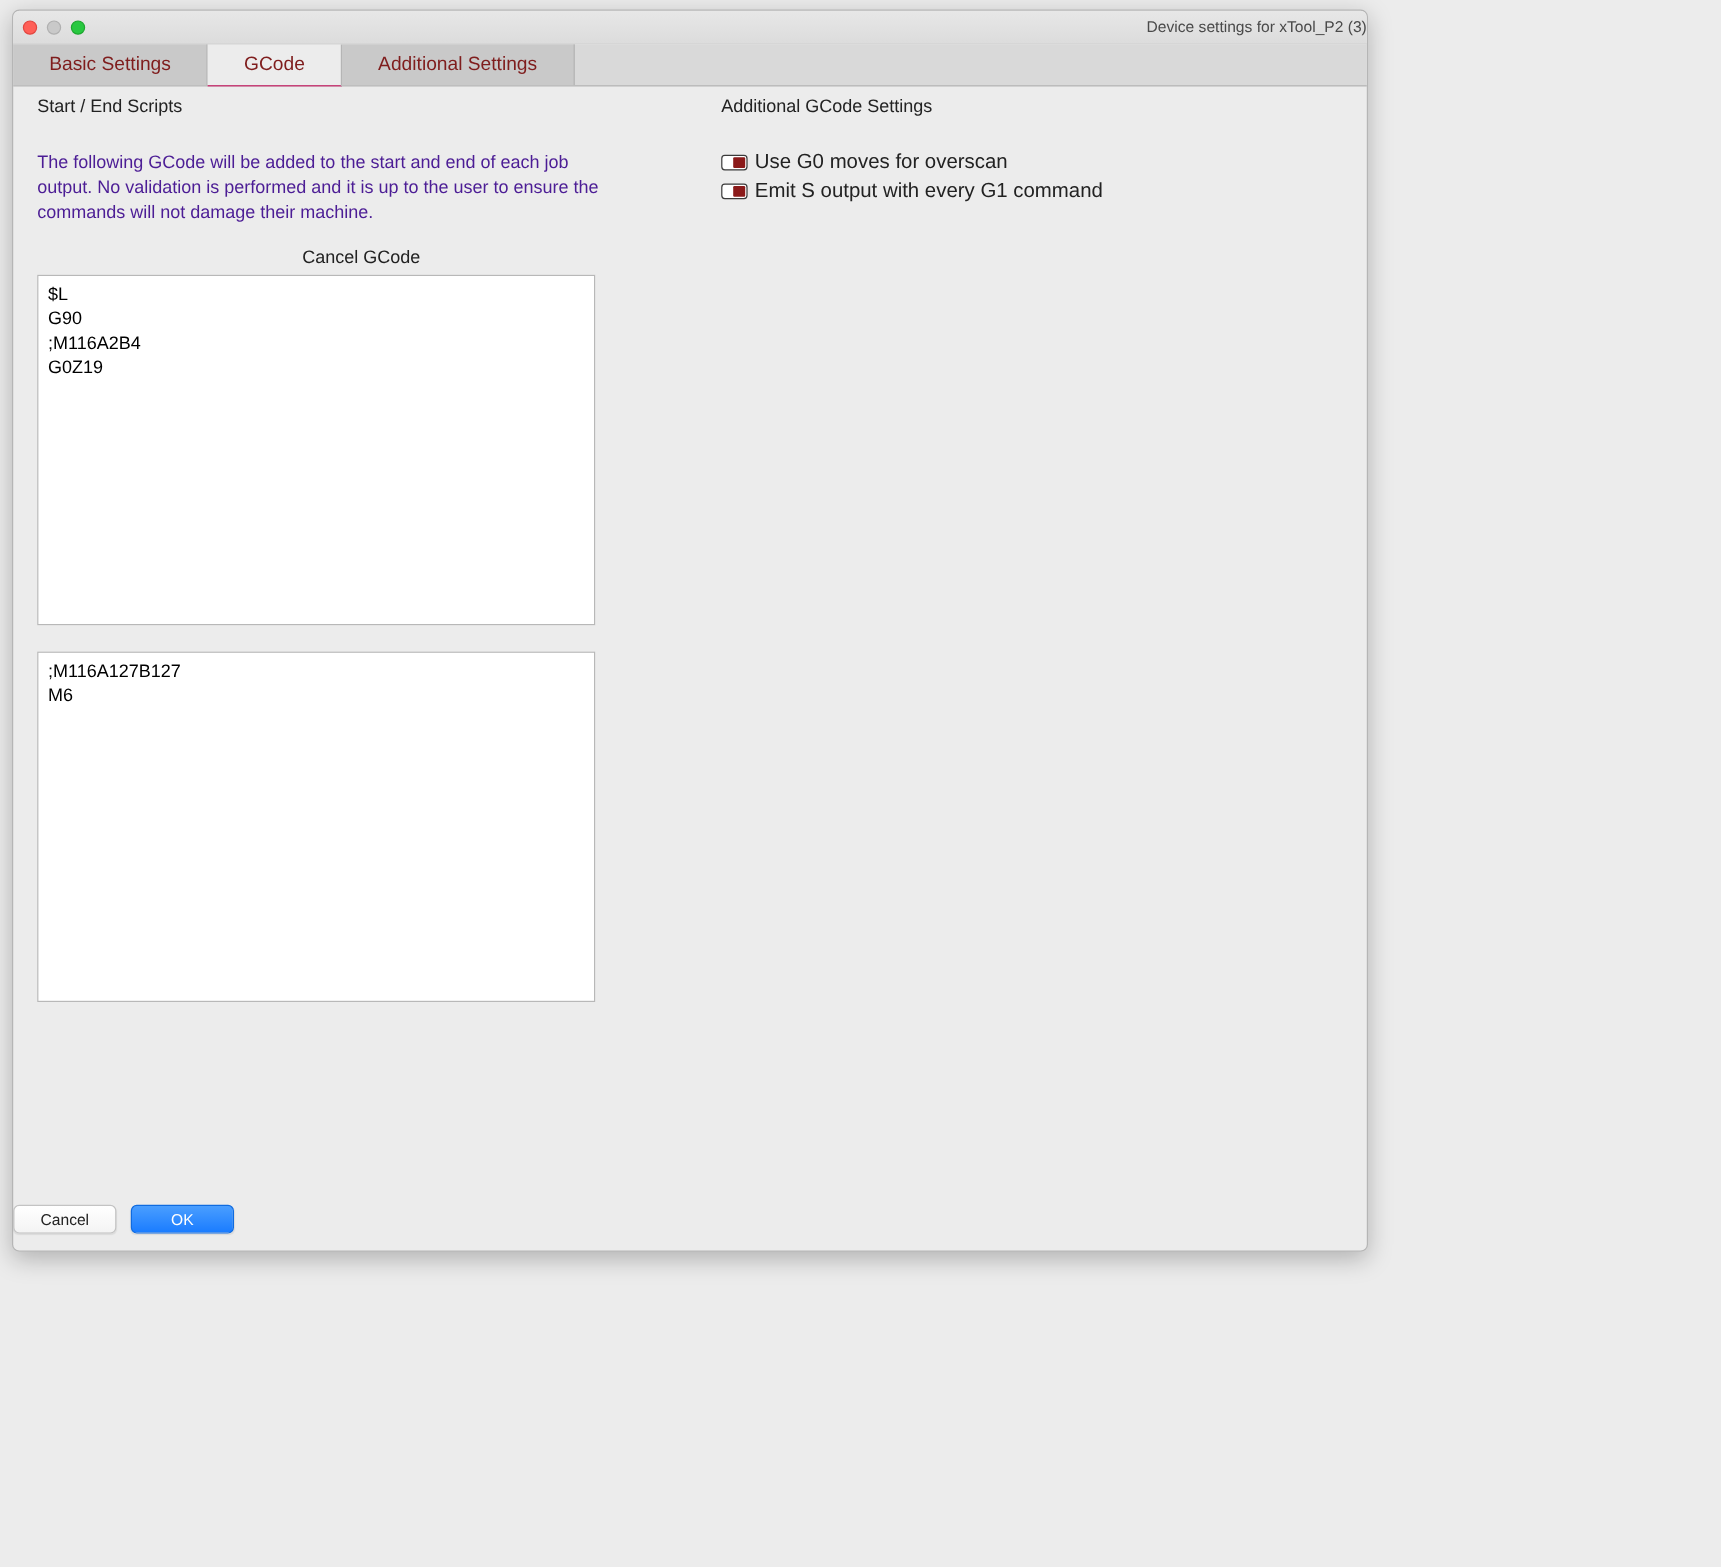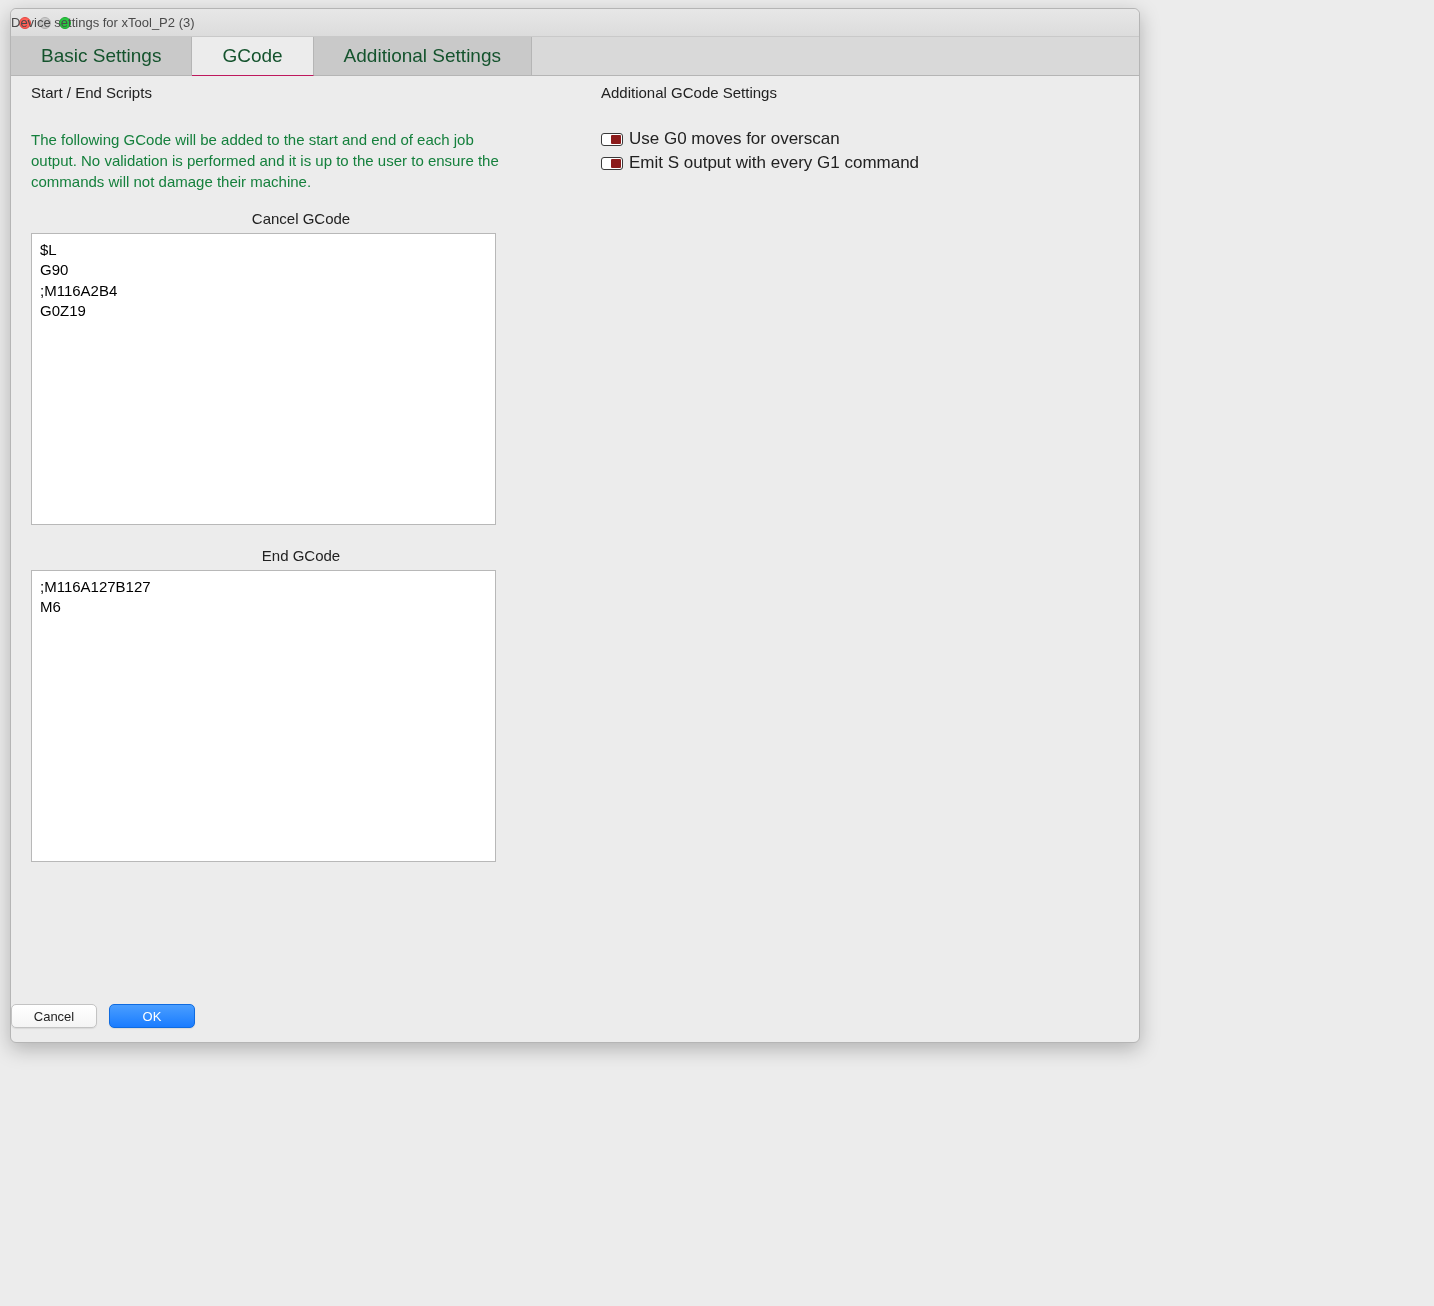--- a/index.html
+++ b/index.html
@@ -56,33 +56,33 @@
       width: 12px;
       height: 12px;
       border-radius: 50%;
     }
     .tl.close { background:#ff5f57; border:1px solid #e24640;}
     .tl.min   { background:#c9c9c9; border:1px solid #b0b0b0;}
     .tl.zoom  { background:#28c840; border:1px solid #1da72f;}
     .title {
       position: absolute;
       left: 0; right: 0;
-      text-align: left;
+      text-align: right;
       font-size: 13px;
       color: #4a4a4a;
     }
     .tabbar {
       display: flex;
       border-bottom: 1px solid #b5b5b5;
       background: #d9d9d9;
     }
     .tab {
       padding: 8px 30px;
-      font-size: 19px;
-      color: #14532d;
+      font-size: 16px;
+      color: #7f1d1d;
       border-right: 1px solid #b5b5b5;
       cursor: default;
       background: #c9c9c9;
     }
     .tab.active {
       background: #ececec;
       border-bottom: 1px solid #be185d;
       margin-bottom: -1px;
       font-weight: 400;
     }
@@ -100,21 +100,21 @@
       flex: 1;
       padding-left: 30px;
     }
     .section-title {
       font-size: 15px;
       color: #222;
       margin-bottom: 28px;
     }
     .hint {
       font-size: 15px;
-      color: #15803d;
+      color: #4c1d95;
       line-height: 1.4;
       padding: 0 0 18px 0;
       max-width: 470px;
     }
     .field-label {
       text-align: center;
       font-size: 15px;
       margin-bottom: 6px;
       color: #222;
     }
@@ -209,21 +209,20 @@
       <div class="section-title">Start / End Scripts</div>
       <div class="hint">The following GCode will be added to the start and end of each job output. No validation is performed and it is up to the user to ensure the commands will not damage their machine.</div>
 
       <div class="field-label">Cancel GCode</div>
       <textarea class="code-box" spellcheck="false" style="">$L
 G90
 ;M116A2B4
 G0Z19
 </textarea>
 
-      <div class="field-label">End GCode</div>
       <textarea class="code-box" spellcheck="false" style="">;M116A127B127
 M6</textarea>
     </div>
 
     <div class="right-col">
       <div class="section-title">Additional GCode Settings</div>
 
       <div class="checkbox-row">
         <span class="toggle"></span>
         <span>Use G0 moves for overscan</span>

